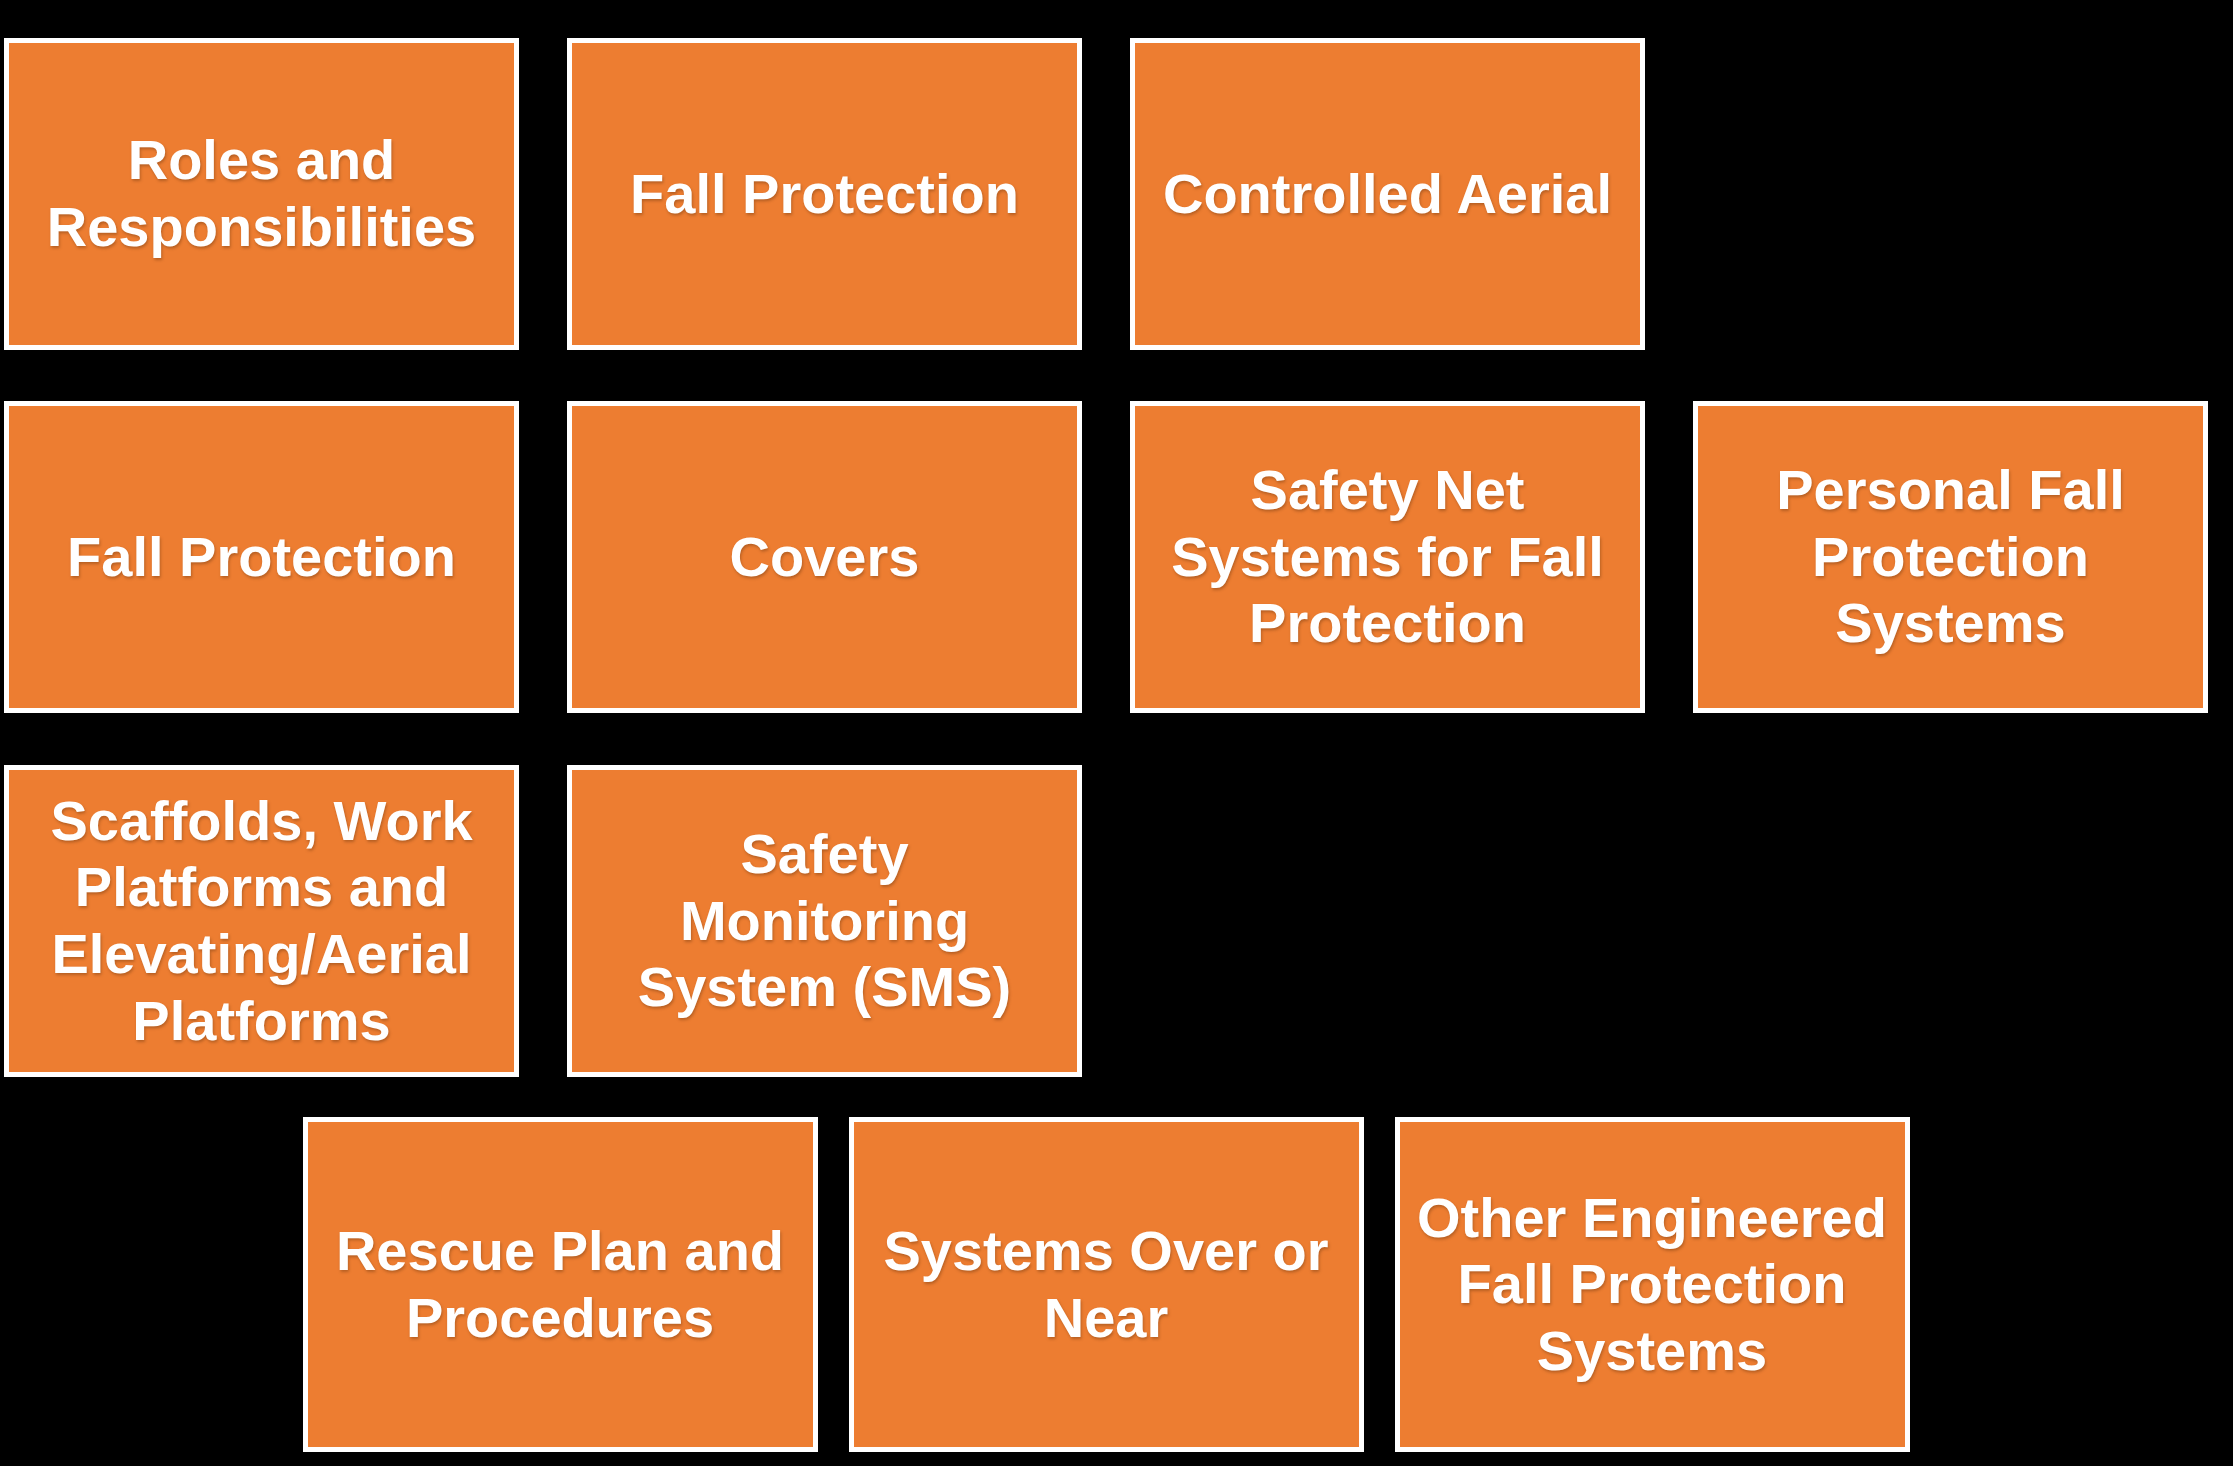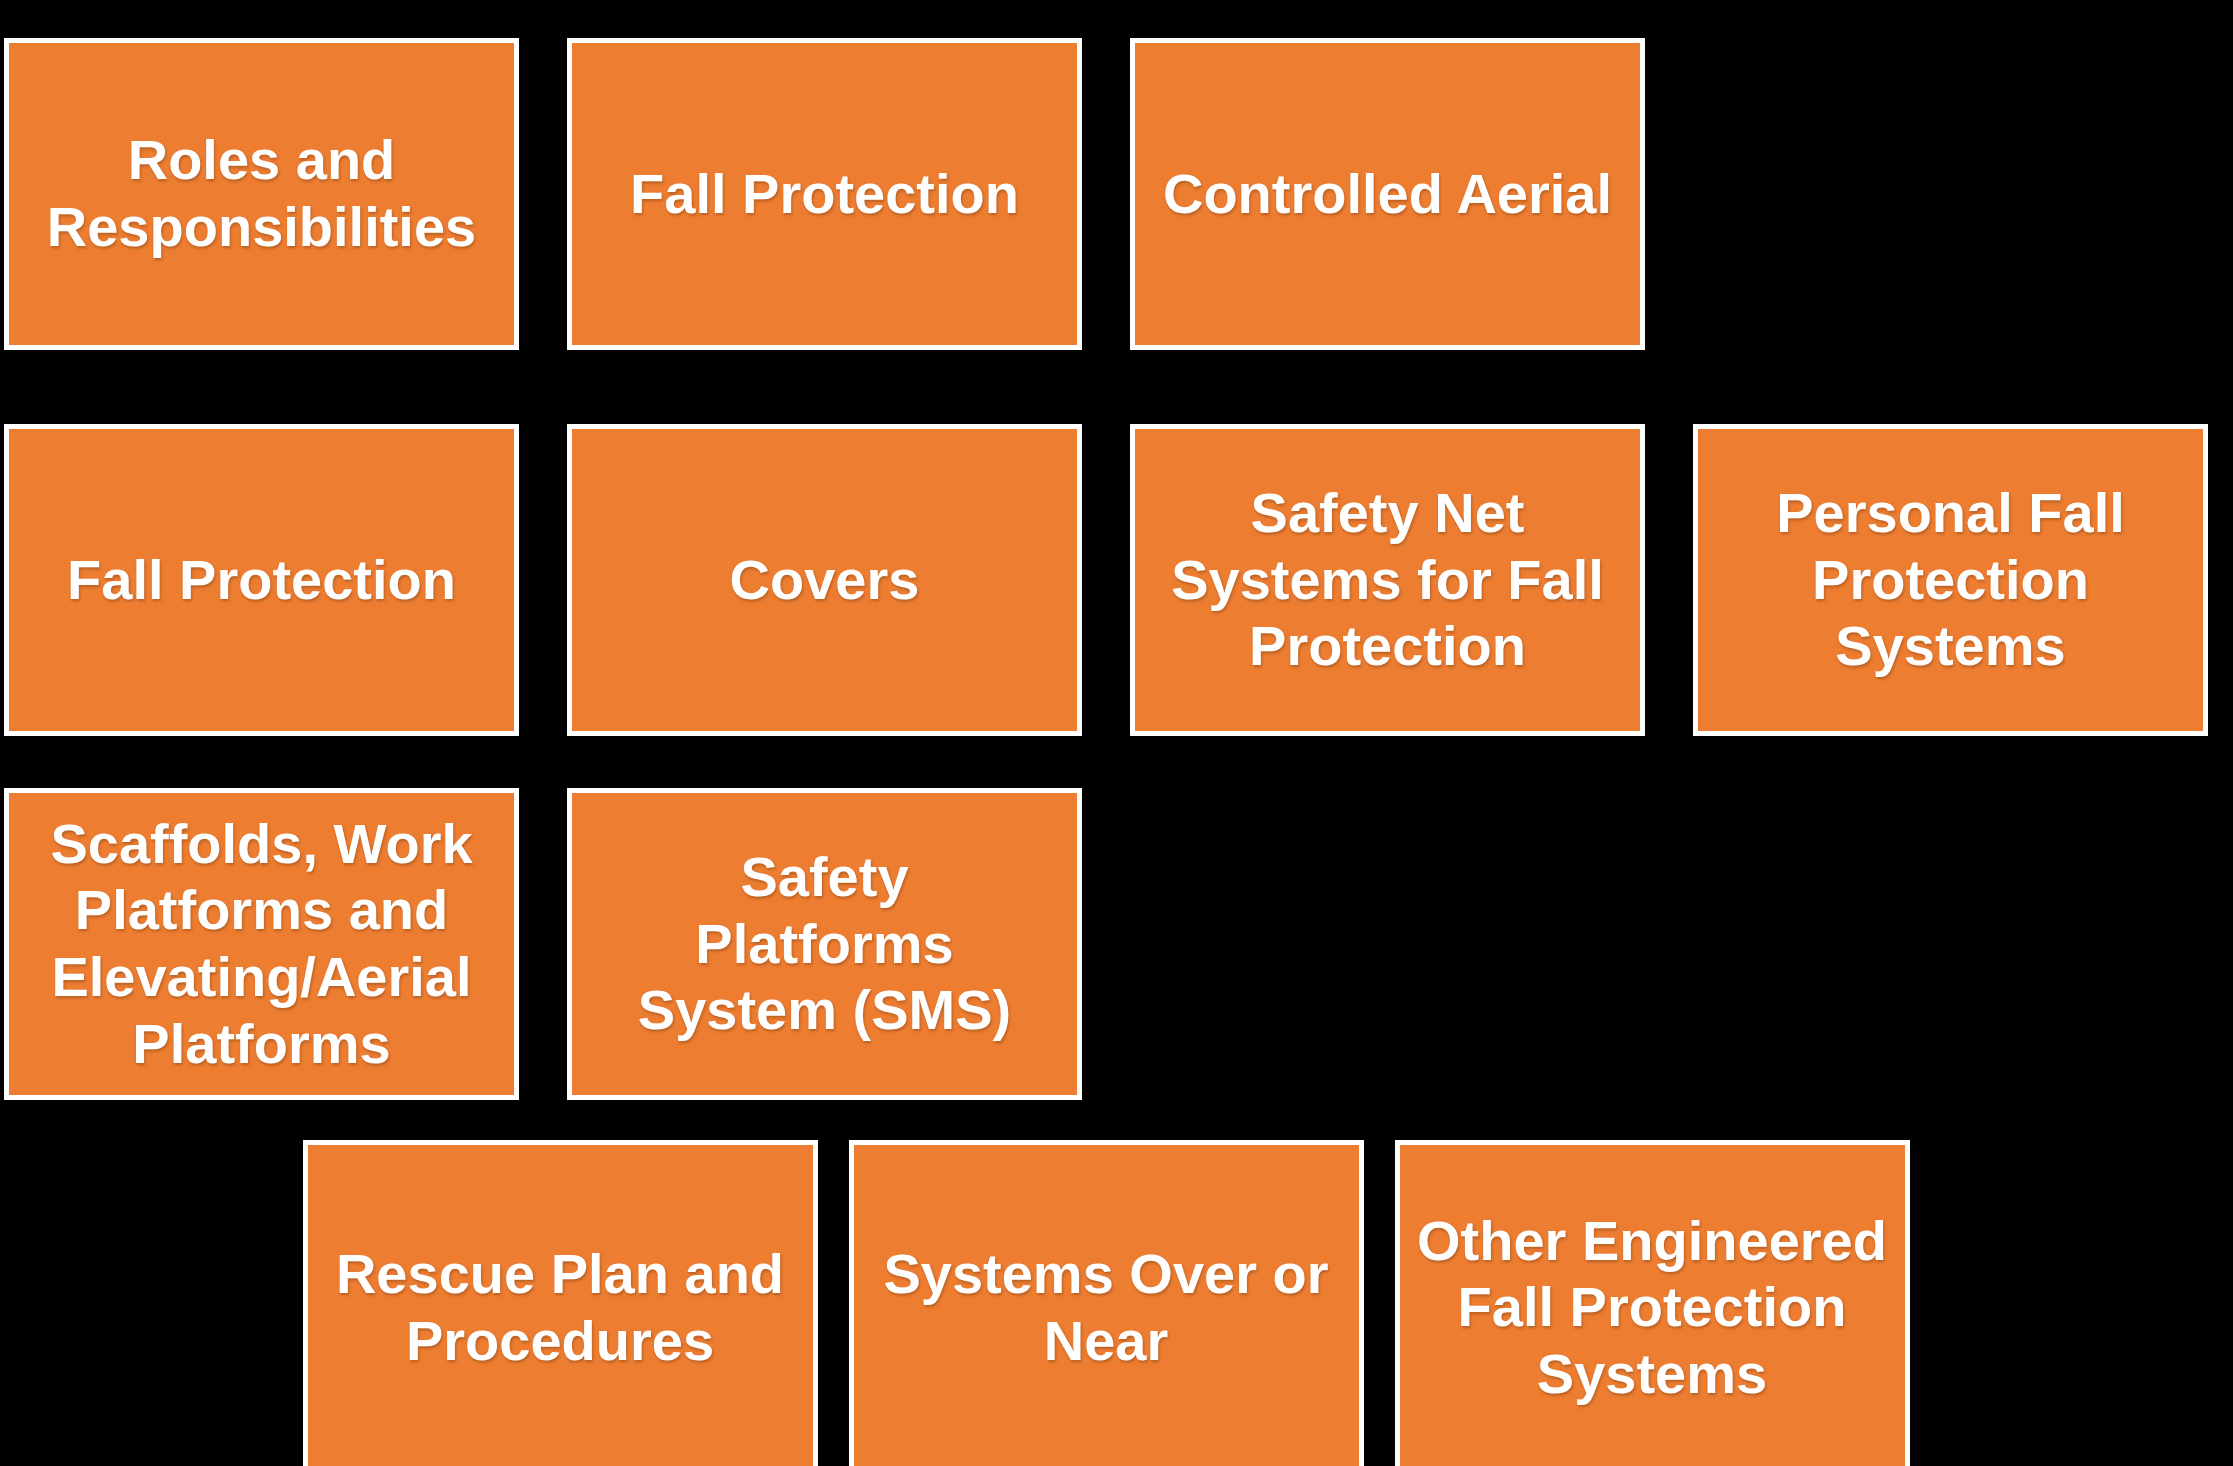--- a/index.html
+++ b/index.html
@@ -22,21 +22,21 @@
   .grid {
     position: absolute;
     top: 38px;
     left: 4px;
     width: 2204px;
   }
   .tile-row {
     display: flex;
     gap: 48px;
   }
-  .tile-row.r1 { margin-bottom: 74px; }
+  .tile-row.r1 { margin-bottom: 51px; }
   .tile-row.r2 { margin-bottom: 52px; }
   .tile-row.r3 { margin-bottom: 40px; }
   .tile-row.r4 { justify-content: center; gap: 31px; }
   .tile {
     box-sizing: border-box;
     width: 515px;
     height: 312px;
     background: #ED7D31;
     border: 5px solid #FFFFFF;
     color: #FFFFFF;
@@ -78,21 +78,21 @@
 Protection
 Systems</div>
     </div>
 
     <div class="tile-row r3">
       <div class="tile">Scaffolds, Work
 Platforms and
 Elevating/Aerial
 Platforms</div>
       <div class="tile">Safety
-Platforms
+Monitoring
 System (SMS)</div>
     </div>
 
     <div class="tile-row r4">
       <div class="tile">Rescue Plan and
 Procedures</div>
       <div class="tile">Systems Over or
 Near</div>
       <div class="tile">Other Engineered
 Fall Protection

